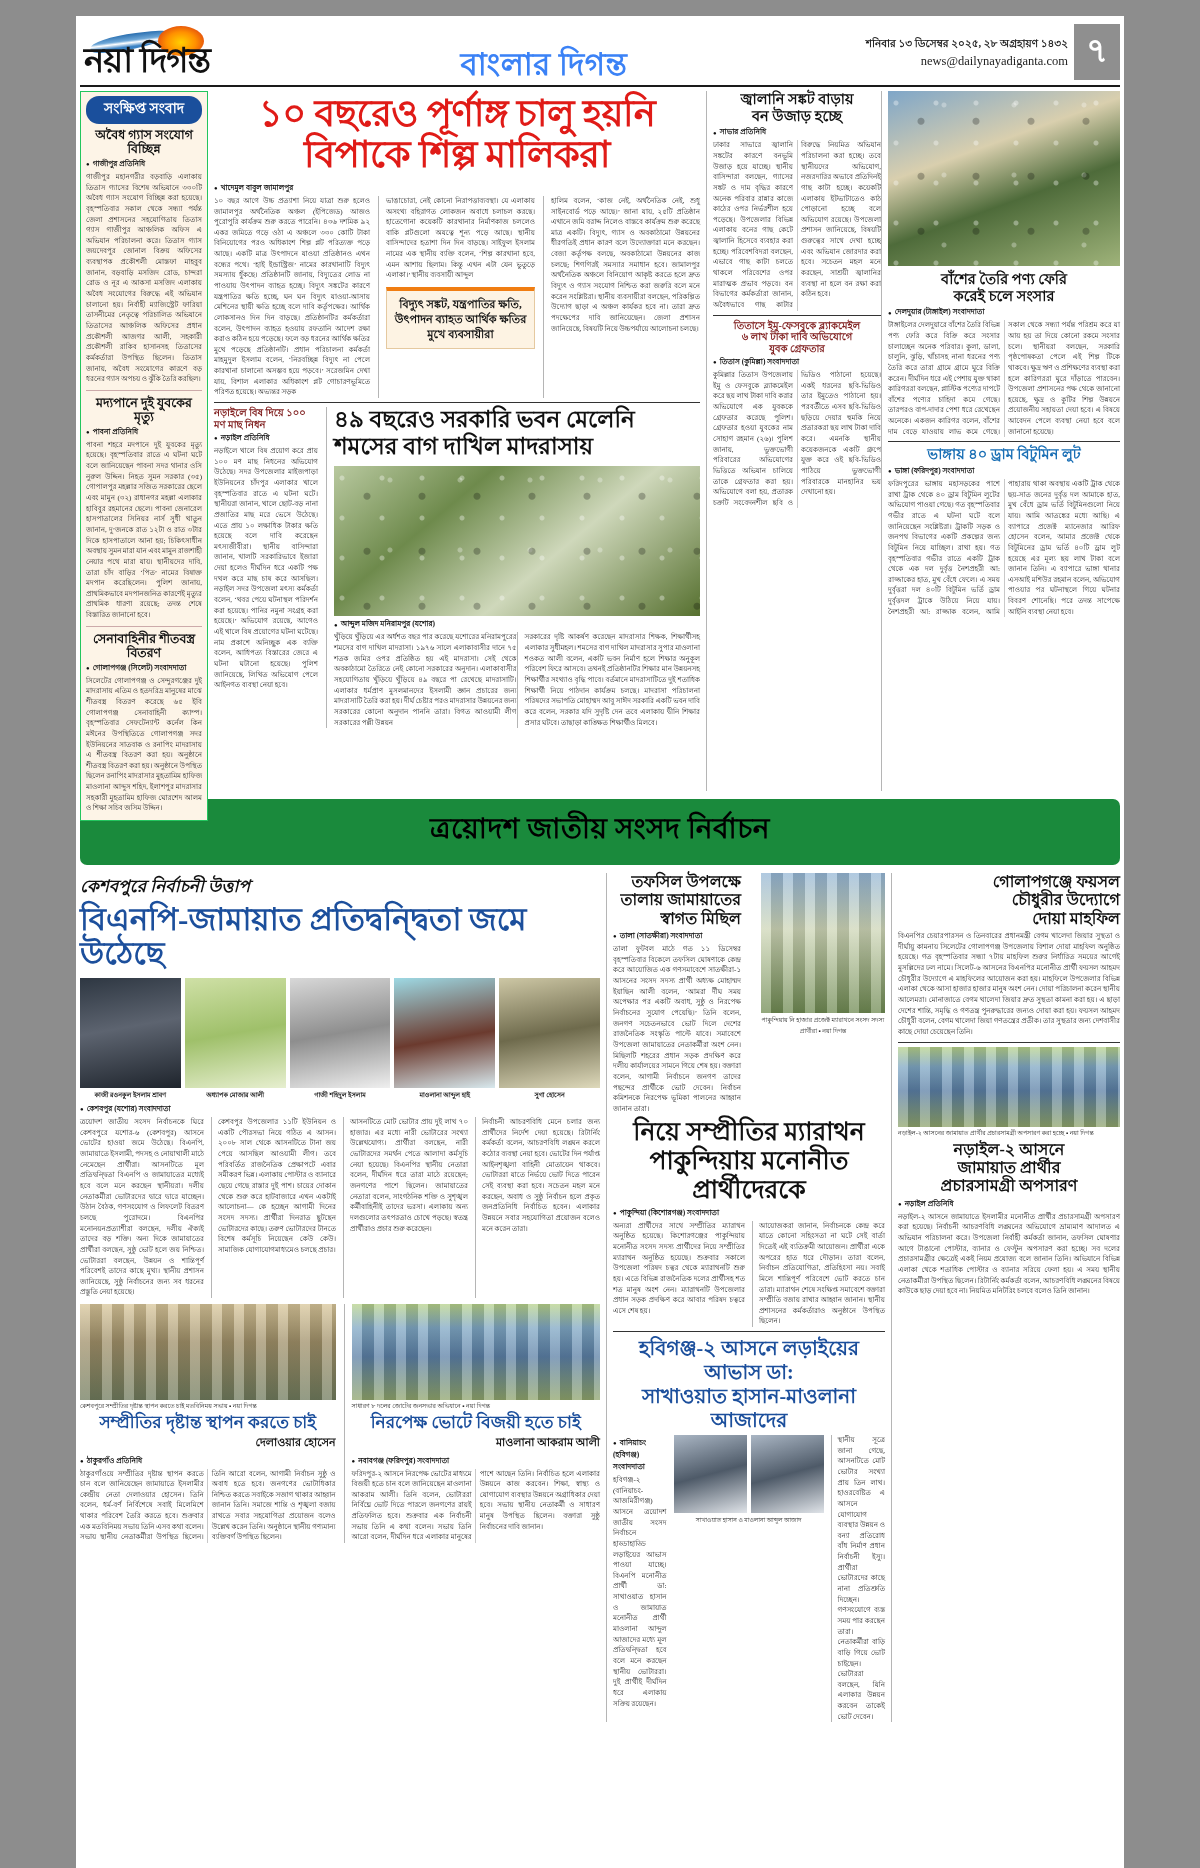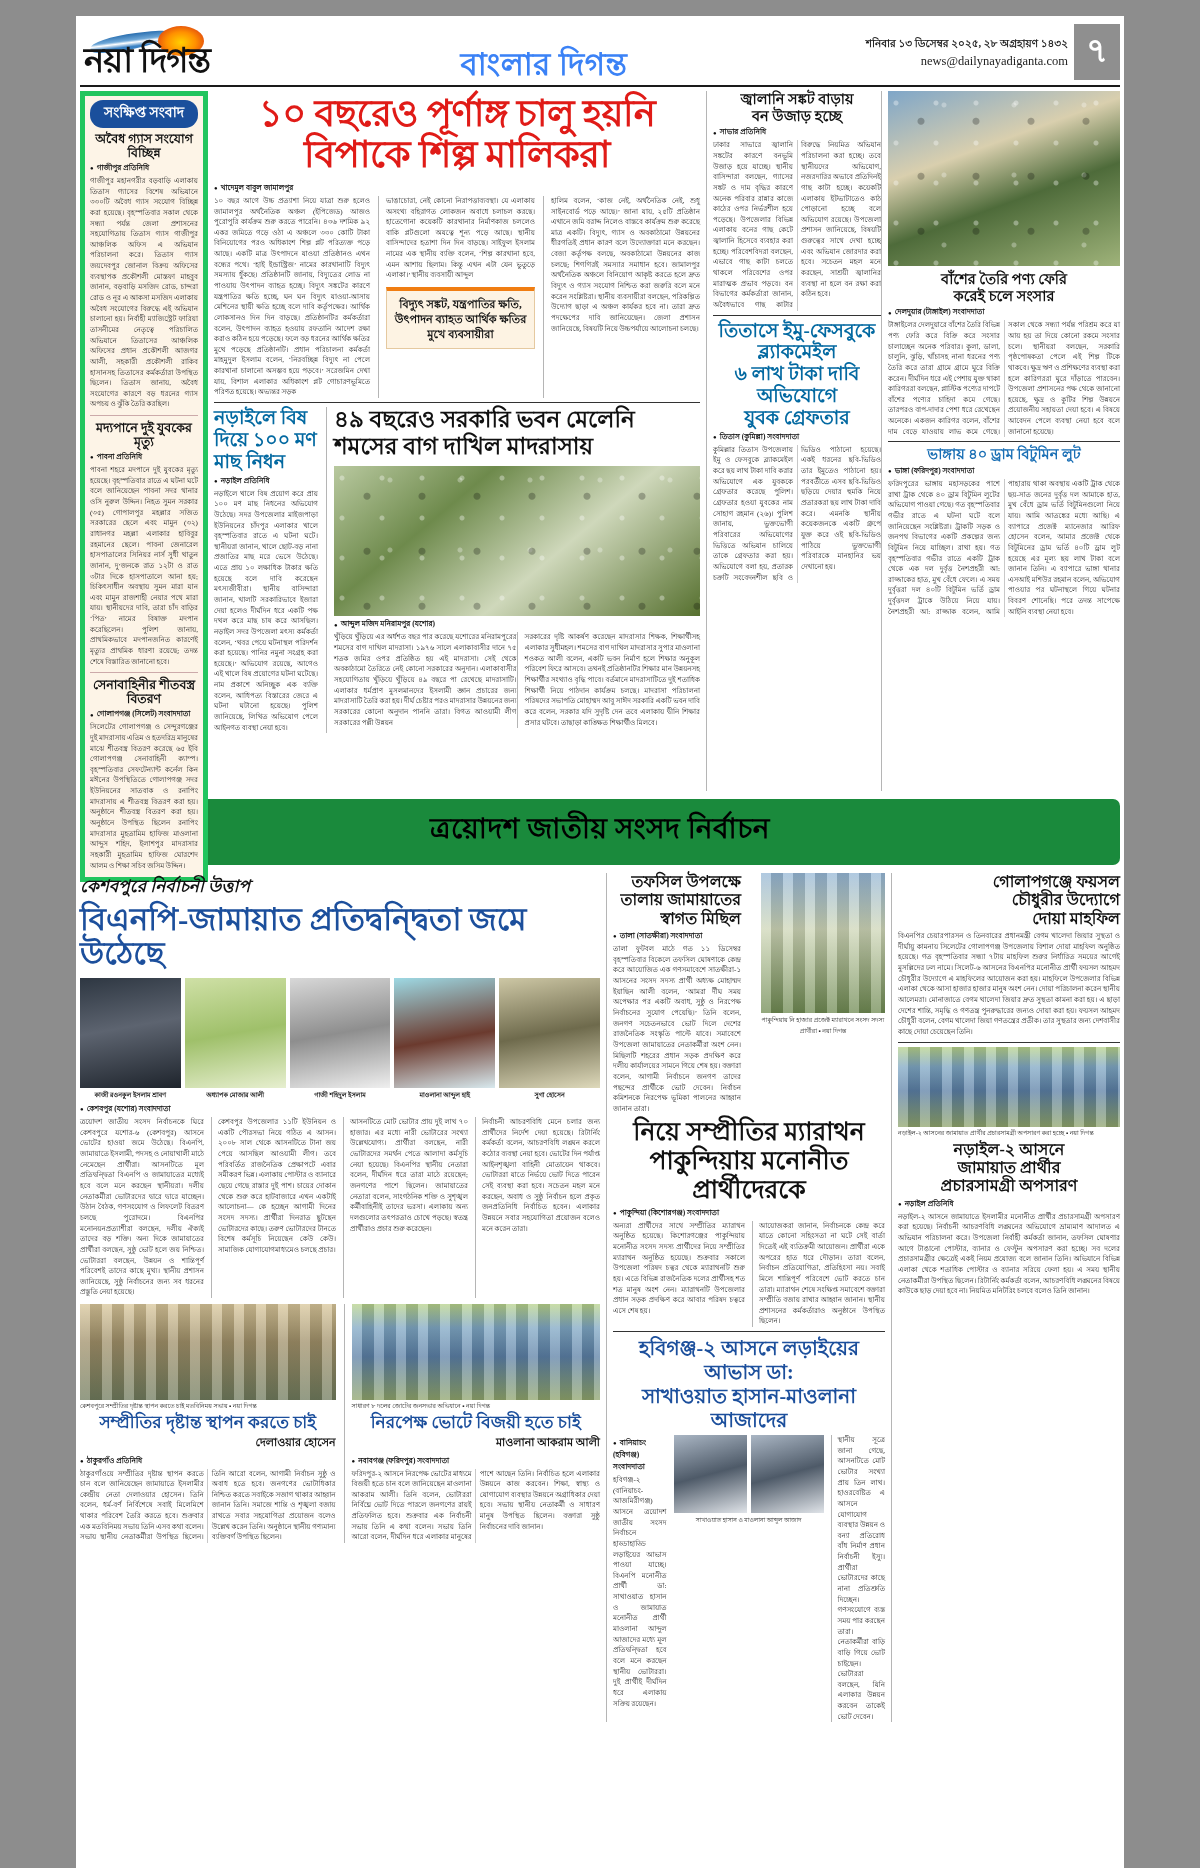--- a/index.html
+++ b/index.html
@@ -53,39 +53,39 @@
   
   .c2{column-count:2;column-gap:8px;column-rule:1px solid #c8c8c8;}
 
   
   .topwrap{display:flex;margin-top:4px;height:700px;}
   .sidebar{width:128px;flex:0 0 128px;}
   .midcol{flex:1;padding:0 6px;}
   .rightcol{width:168px;flex:0 0 168px;padding-left:6px;}
   .farright{width:232px;flex:0 0 232px;padding-left:6px;}
 
-  .sbbox{border:5px solid #22c55e;background:#fdf4e7;padding:4px 5px 6px 5px;}
+  .sbbox{border:1px solid #22c55e;background:#fdf4e7;padding:4px 5px 6px 5px;}
   .sbhead{
     background:#1a4f9c;color:#fff;text-align:center;font-size:14px;font-weight:bold;
     border-radius:13px;padding:1px 0 3px 0;margin-bottom:4px;
   }
   .sbtitle{font-size:12.5px;font-weight:bold;text-align:center;color:#111;line-height:1.12;margin:4px 0 1px 0;}
   .sbrule{border-top:1px solid #caa;margin:5px 0;}
 
   .mainhl{
     color:#e01b17;font-size:37px;font-weight:bold;text-align:center;line-height:1.12;
     letter-spacing:-0.5px;margin:2px 0 6px 0;
   }
   .pullbox{border:1px solid #e5c9a0;background:#fdf3e3;border-top:4px solid #f07d12;
     padding:6px 5px;text-align:center;}
   .pulltxt{font-size:11.2px;font-weight:bold;color:#111;line-height:1.35;}
 
   .hl2{font-size:23px;font-weight:bold;color:#111;line-height:1.16;}
   .hl3{font-size:14.5px;font-weight:bold;text-align:center;color:#111;line-height:1.15;}
-  .hl4{font-size:19px;font-weight:bold;text-align:center;color:#0369a1;line-height:1.15;}
+  .hl4{font-size:10px;font-weight:bold;text-align:center;color:#7f1d1d;line-height:1.15;}
 
   
   .elecbanner{
     background:#1a8a3c;color:#000000;text-align:center;font-size:28px;font-weight:bold;
     padding:8px 0 11px 0;border-radius:7px;margin:8px 0 8px 0;letter-spacing:0.5px;
   }
 
   
   .elwrap{display:flex;}
   .el-left{width:520px;flex:0 0 520px;padding-right:6px;}

